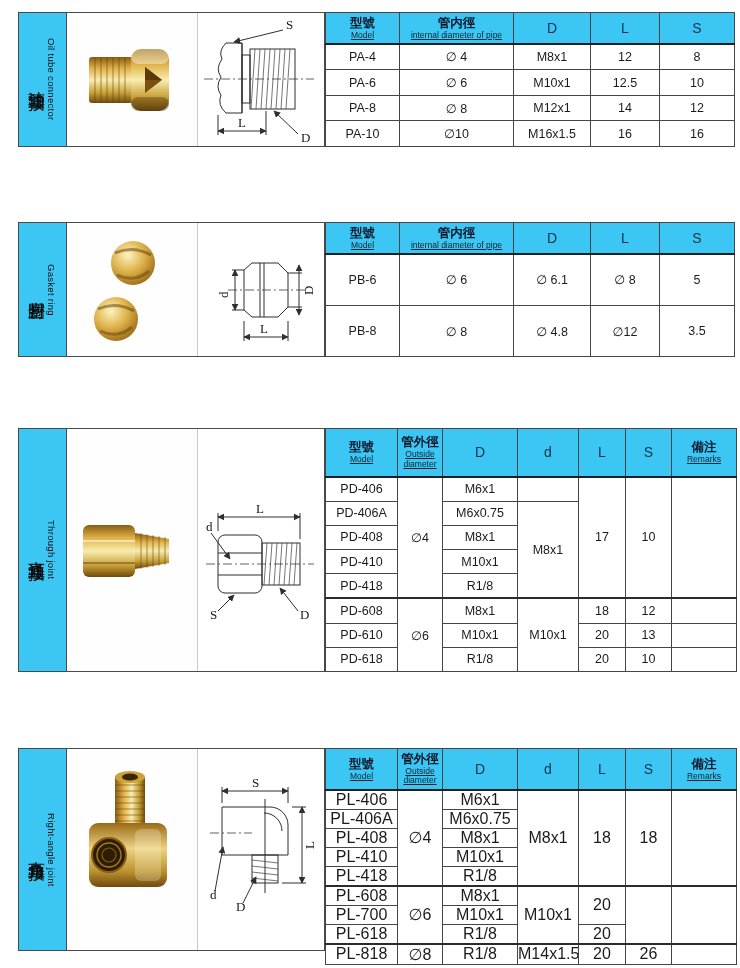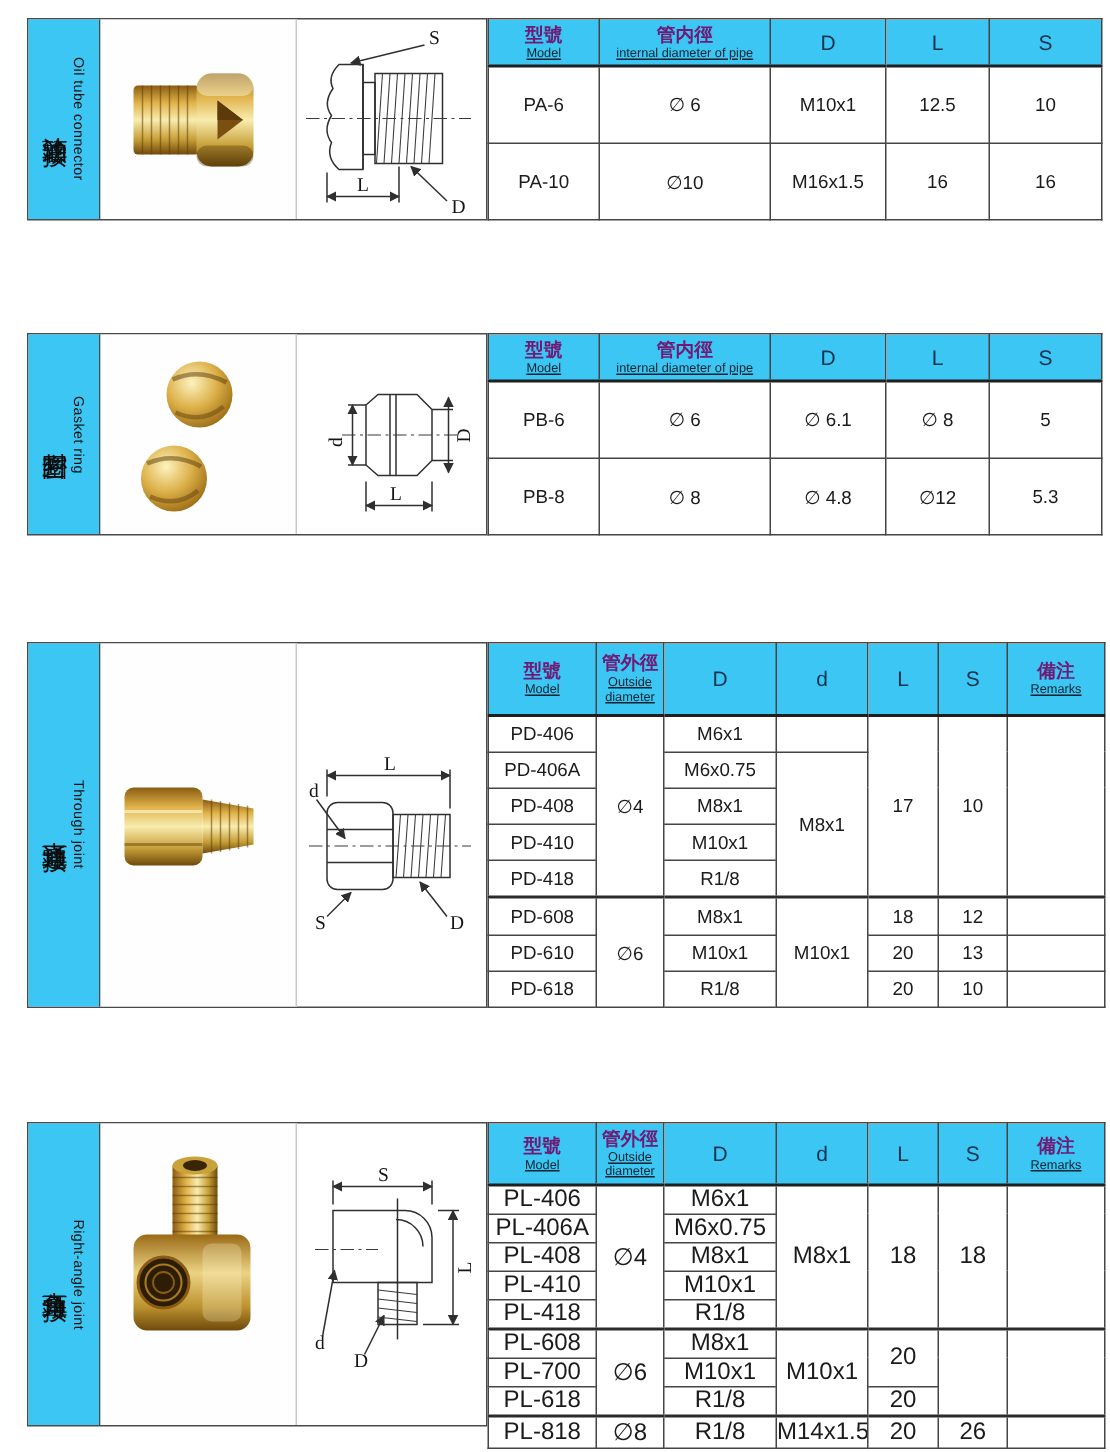--- a/index.html
+++ b/index.html
@@ -16,21 +16,21 @@
   .cn-vert{writing-mode:vertical-rl;text-orientation:upright;font-size:17px;letter-spacing:1px;color:#0d0d0d;line-height:1;}
   .en-vert{writing-mode:vertical-rl;font-size:9.5px;color:#101010;letter-spacing:.3px;}
   .photo-cell{width:130px;flex:none;border-right:1px solid #c9c9c9;display:flex;align-items:center;justify-content:center;background:#fefefe;}
   .draw-cell{flex:1;display:flex;align-items:center;justify-content:center;}
 
   table.spec{border-collapse:collapse;table-layout:fixed;width:404px;height:100%;flex:none;background:#fff;}
   .spec th,.spec td{border:1px solid #454545;text-align:center;vertical-align:middle;padding:0;overflow:hidden;}
   .spec th{background:#3bc6f4;border-bottom:2px solid #1f1f1f;}
   .spec td{font-size:12.5px;color:#1b1b1b;}
   #sec4 .spec td{font-size:16px;}
-  .h-cn{font-size:12.5px;font-weight:bold;color:#701a75;line-height:1.2;}
+  .h-cn{font-size:12.5px;font-weight:bold;color:#0f172a;line-height:1.2;}
   .h-en{font-size:8.5px;font-weight:normal;color:#10232e;line-height:1.1;text-decoration:underline;}
   th.h-one{font-size:14px;font-weight:normal;color:#13324e;}
   #sec1 .spec thead tr,#sec2 .spec thead tr{height:31px;}
   #sec3 .spec thead tr{height:48px;}
   #sec4 .spec thead tr{height:41px;}
   td.grp{border-top:2px solid #2b2b2b;text-align:center;}
 
   .c5 th:nth-child(1){width:73px}.c5 th:nth-child(2){width:113px}.c5 th:nth-child(3){width:76px}.c5 th:nth-child(4){width:68px}.c5 th:nth-child(5){width:74px}
   .c7 th:nth-child(1){width:71px}.c7 th:nth-child(2){width:44px}.c7 th:nth-child(3){width:74px}.c7 th:nth-child(4){width:60px}.c7 th:nth-child(5){width:46px}.c7 th:nth-child(6){width:45px}.c7 th:nth-child(7){width:64px}
 
@@ -118,25 +118,39 @@
               <div class="h-cn">管内徑</div>
               <div class="h-en">internal diameter of pipe</div>
             </th>
             <th class="h-one">D</th>
             <th class="h-one">L</th>
             <th class="h-one">S</th>
           </tr>
         </thead>
         <tbody>
           <tr>
+            <td>PA-4</td>
+            <td>∅ 4</td>
+            <td>M8x1</td>
+            <td>12</td>
+            <td>8</td>
+          </tr>
+          <tr>
             <td>PA-6</td>
             <td>∅ 6</td>
             <td>M10x1</td>
             <td>12.5</td>
             <td>10</td>
+          </tr>
+          <tr>
+            <td>PA-8</td>
+            <td>∅ 8</td>
+            <td>M12x1</td>
+            <td>14</td>
+            <td>12</td>
           </tr>
           <tr>
             <td>PA-10</td>
             <td>∅10</td>
             <td>M16x1.5</td>
             <td>16</td>
             <td>16</td>
           </tr>
         </tbody>
       </table>
@@ -214,21 +228,21 @@
             <td>∅ 6</td>
             <td>∅ 6.1</td>
             <td>∅ 8</td>
             <td>5</td>
           </tr>
           <tr>
             <td>PB-8</td>
             <td>∅ 8</td>
             <td>∅ 4.8</td>
             <td>∅12</td>
-            <td>5.3</td>
+            <td>3.5</td>
           </tr>
         </tbody>
       </table>
   </div>
 
   <div class="section" id="sec3">
     <div class="left-block">
       <div class="side-label">
         <span class="cn-vert">直通接頭</span>
         <span class="en-vert">Through joint</span>

